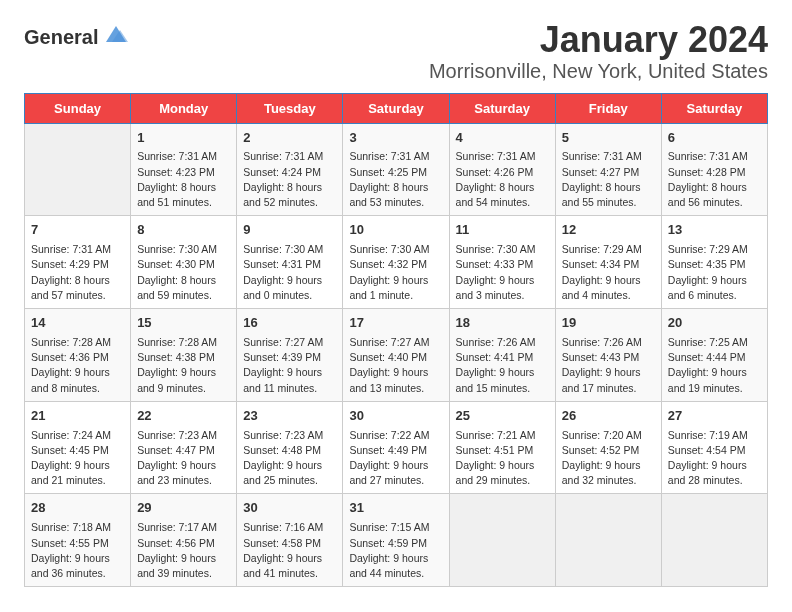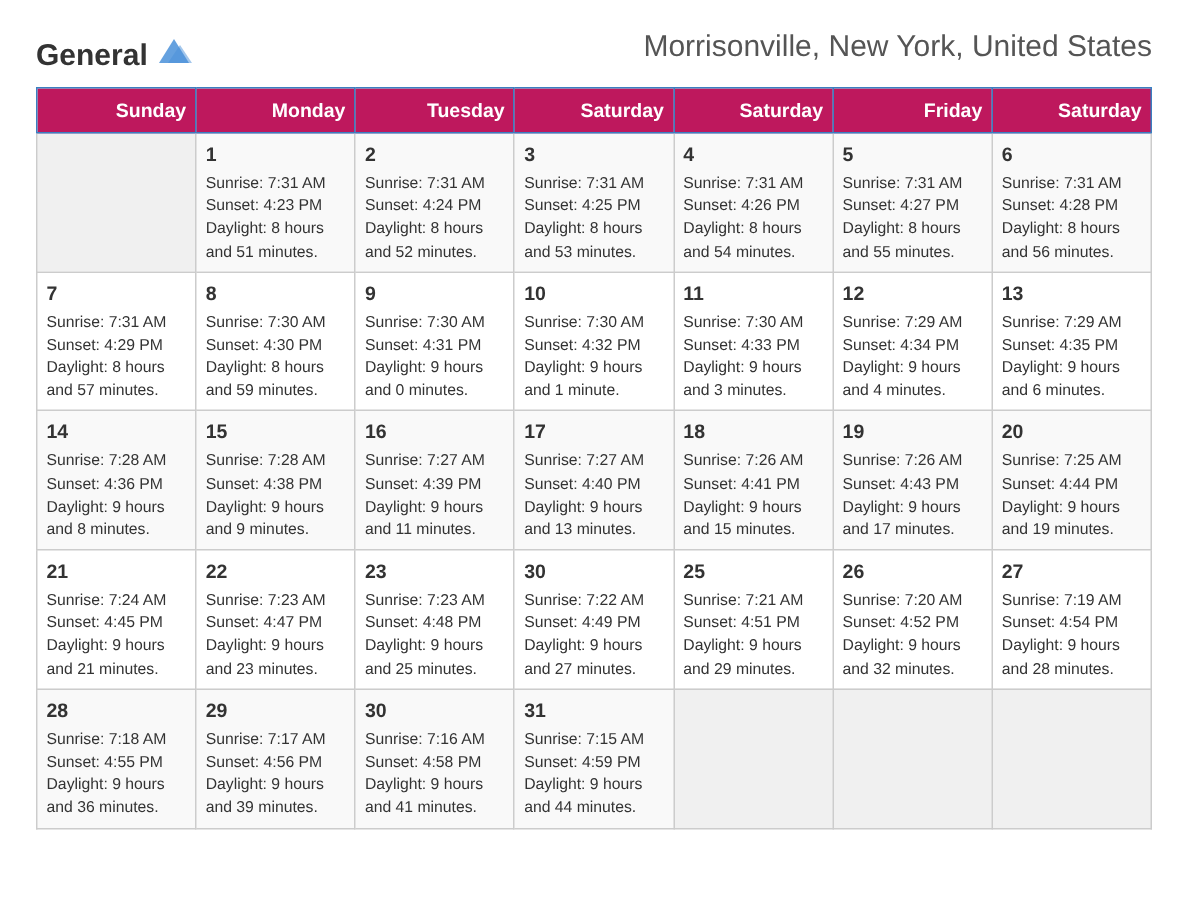--- a/index.html
+++ b/index.html
@@ -50,26 +50,26 @@
     .location-title {
       font-size: 20px;
       color: #555;
     }
     table {
       width: 100%;
       border-collapse: collapse;
       font-size: 11px;
     }
     thead tr th {
-      background-color: #be185d;
+      background-color: #ef4444;
       color: #fff;
       font-size: 13px;
       font-weight: bold;
       padding: 7px 6px;
-      text-align: right;
+      text-align: center;
       border: 1px solid #3a7fc1;
     }
     tbody tr td {
       border: 1px solid #ccc;
       padding: 5px 6px;
       vertical-align: top;
       width: 14.28%;
       min-height: 70px;
       background: #fff;
       color: #333;
@@ -102,20 +102,21 @@
       <div style="display:flex;align-items:flex-end;gap:2px;">
         <span class="logo-text-general">General</span>
         <svg class="logo-icon" viewBox="0 0 28 28" xmlns="http://www.w3.org/2000/svg">
           <polygon points="4,22 14,6 24,22" fill="#4a90d9" opacity="0.85"></polygon>
           <polygon points="10,22 18,10 26,22" fill="#4a90d9" opacity="0.5"></polygon>
         </svg>
       </div>
     </div>
   </div>
   <div class="title-block">
+    <div class="month-title">January 2024</div>
     <div class="location-title">Morrisonville, New York, United States</div>
   </div>
 </div>
 
 <table>
   <thead>
     <tr>
       <th>Sunday</th>
       <th>Monday</th>
       <th>Tuesday</th>

